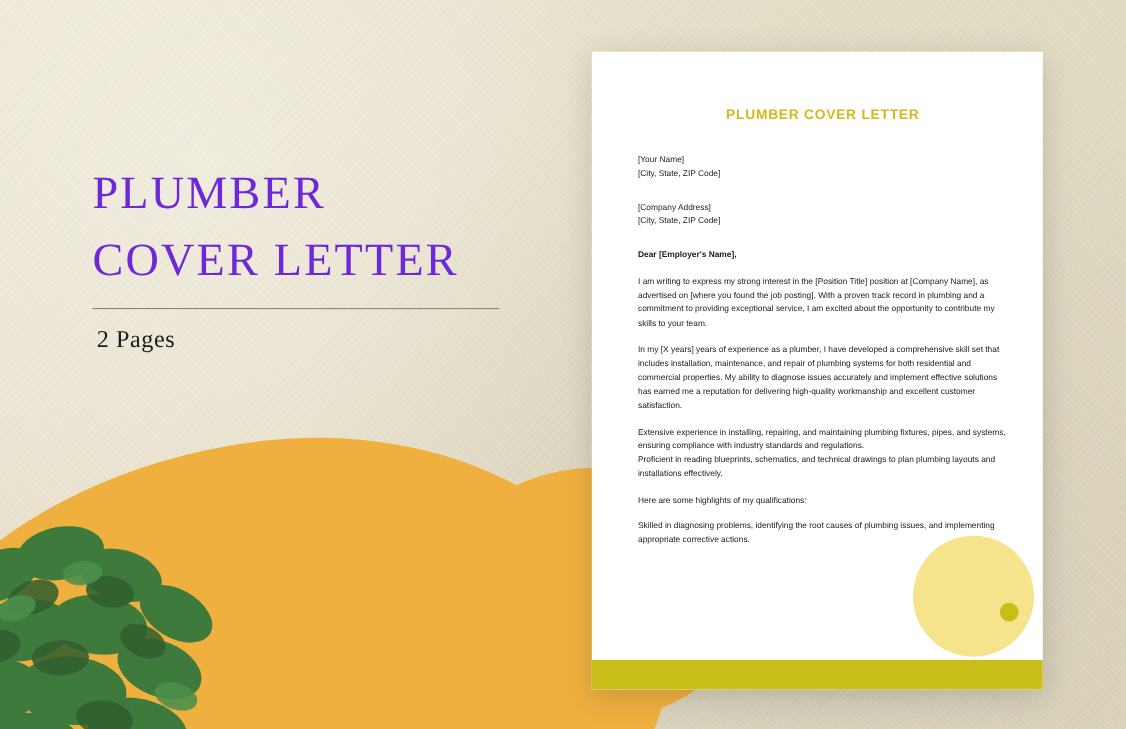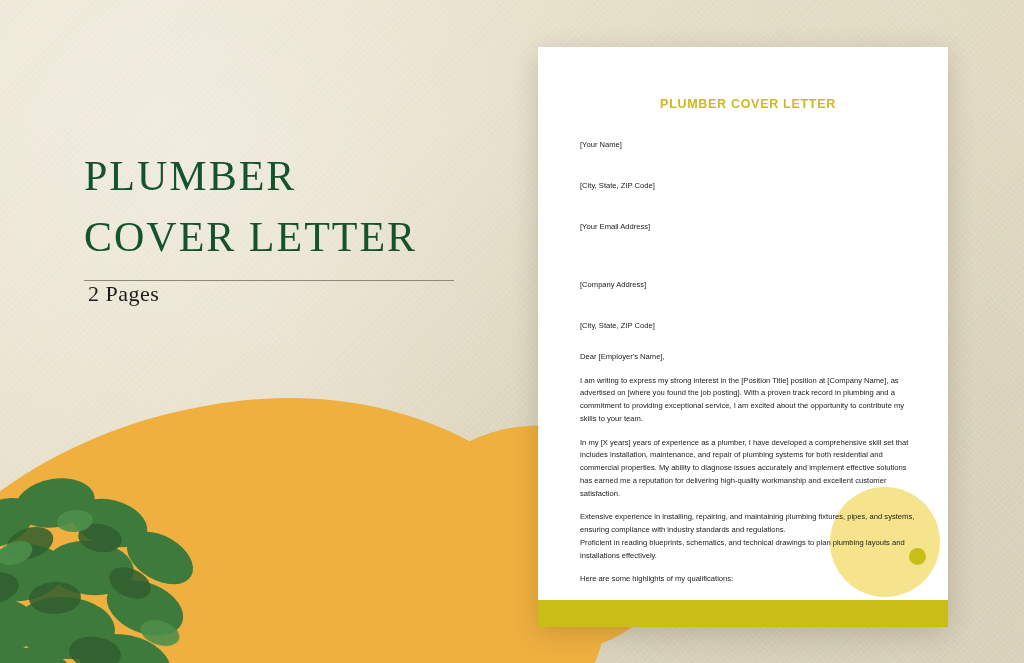--- a/index.html
+++ b/index.html
@@ -70,33 +70,33 @@
   .title-block {
     position: absolute;
     left: 84px;
     top: 146px;
     width: 380px;
   }
   .doc-title {
     font-family: "Liberation Serif", serif;
     font-size: 42px;
     letter-spacing: 2px;
-    color: #14532d;
+    color: #6d28d9;
     line-height: 1.45;
     font-weight: 400;
     white-space: pre-line;
   }
   .title-rule {
     margin-top: 12px;
     width: 370px;
     height: 1px;
     background: #8d8778;
   }
   .page-count {
-    margin-top: 0;
+    margin-top: 14px;
     font-family: "Liberation Serif", serif;
     font-size: 22px;
     color: #1d1d1b;
     letter-spacing: 0.5px;
     padding-left: 4px;
   }
 
   
   .doc-wrap {
     position: absolute;
@@ -153,24 +153,23 @@
     margin-top: 28px;
     color: #1b1b1b;
     font-size: 7.6px;
     line-height: 1.68;
   }
   .letter-body p {
     margin: 0 0 11px 0;
   }
   .addr-line {
     display: block;
-    margin-top: 28px;
   }
   .salutation {
-    font-weight: normal;
+    font-weight: bold;
     margin-bottom: 12px;
   }
   .block-gap {
     height: 7px;
   }
 </style>
 </head>
 <body>
 
 <div class="bg"></div>
@@ -219,34 +218,34 @@
   <div class="doc-dot"></div>
   <div class="doc-footer-bar"></div>
 
   <div class="doc-inner">
     <div class="letter-heading">PLUMBER COVER LETTER</div>
 
     <div class="letter-body">
       <p>
         <span class="addr-line">[Your Name]</span>
         <span class="addr-line">[City, State, ZIP Code]</span>
-        <span class="addr-line">[Your Email Address]</span>
       </p>
 
       <div class="block-gap"></div>
 
       <p>
         <span class="addr-line">[Company Address]</span>
         <span class="addr-line">[City, State, ZIP Code]</span>
       </p>
 
       <div class="block-gap"></div>
 
       <p class="salutation">Dear [Employer's Name],</p>
 
       <p>I am writing to express my strong interest in the [Position Title] position at [Company Name], as advertised on [where you found the job posting]. With a proven track record in plumbing and a commitment to providing exceptional service, I am excited about the opportunity to contribute my skills to your team.</p>
       <p>In my [X years] years of experience as a plumber, I have developed a comprehensive skill set that includes installation, maintenance, and repair of plumbing systems for both residential and commercial properties. My ability to diagnose issues accurately and implement effective solutions has earned me a reputation for delivering high-quality workmanship and excellent customer satisfaction.</p>
       <p style="white-space: pre-line;">Extensive experience in installing, repairing, and maintaining plumbing fixtures, pipes, and systems, ensuring compliance with industry standards and regulations.
 Proficient in reading blueprints, schematics, and technical drawings to plan plumbing layouts and installations effectively.</p>
       <p>Here are some highlights of my qualifications:</p>
+      <p>Skilled in diagnosing problems, identifying the root causes of plumbing issues, and implementing appropriate corrective actions.</p>
     </div>
   </div>
 </div>
 
 </body></html>

